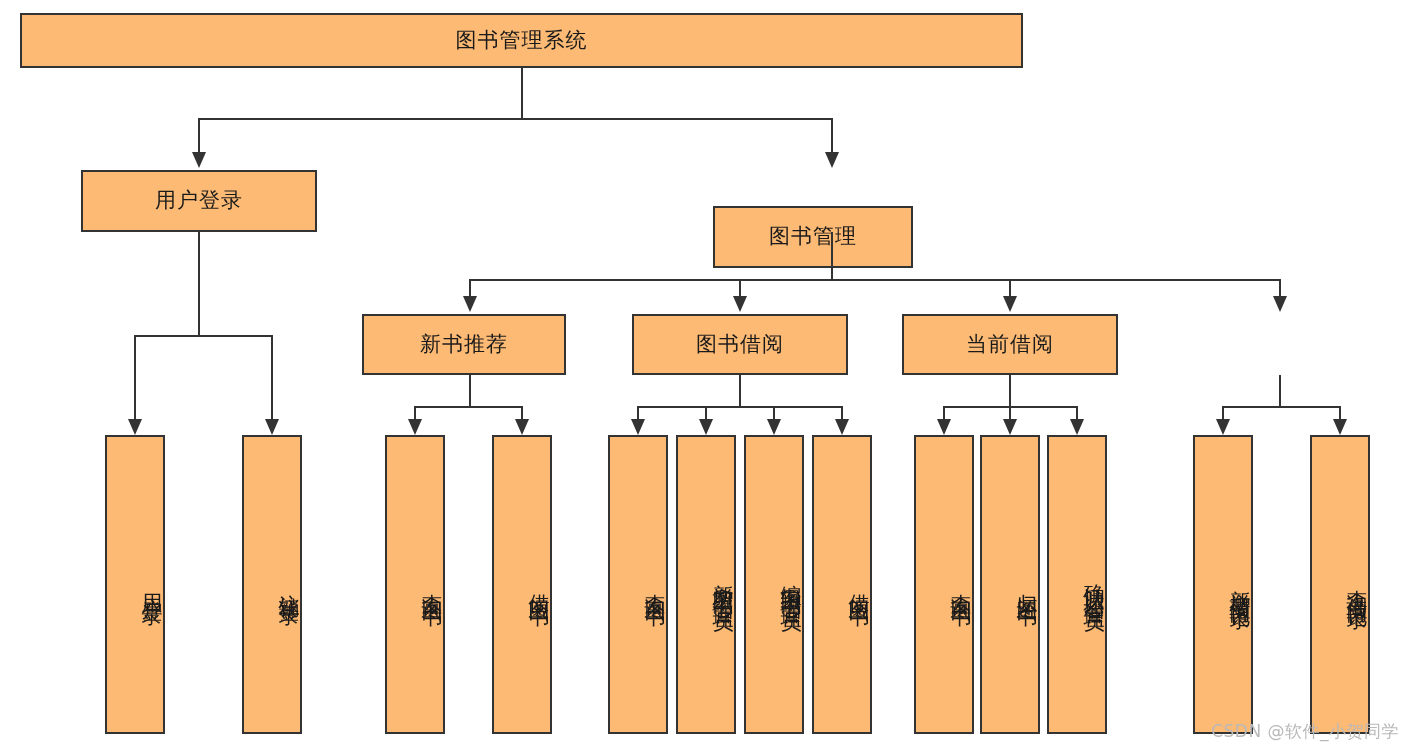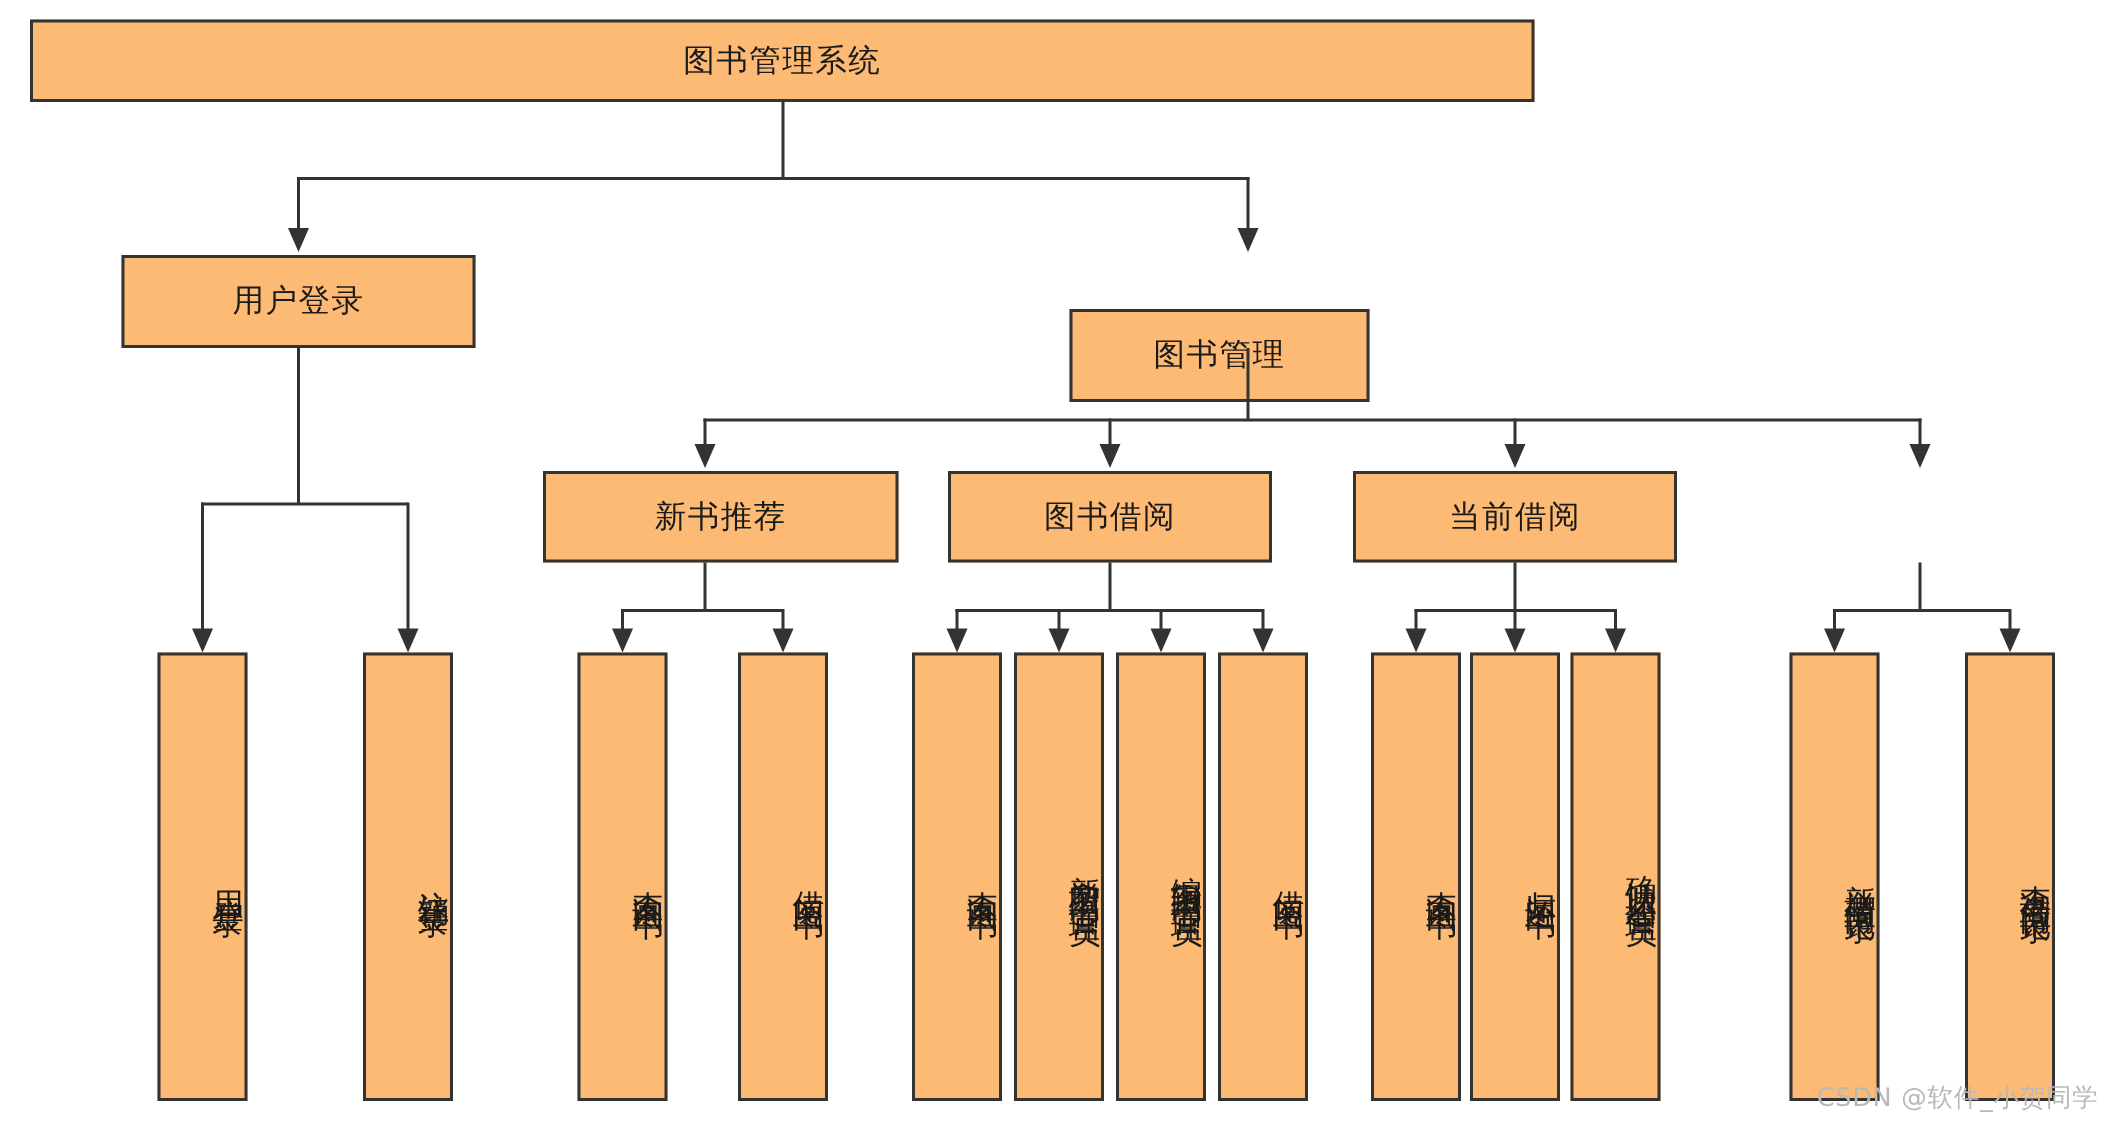--- a/index.html
+++ b/index.html
@@ -106,21 +106,21 @@
   <div class="edge h" style="left:469px; top:279px; width:812px; height:2px;"></div>
   <div class="edge v" style="left:469px; top:279px; width:2px; height:18px;"></div>
   <div class="arrow" style="left:463px; top:296px;"></div>
   <div class="edge v" style="left:739px; top:279px; width:2px; height:18px;"></div>
   <div class="arrow" style="left:733px; top:296px;"></div>
   <div class="edge v" style="left:1009px; top:279px; width:2px; height:18px;"></div>
   <div class="arrow" style="left:1003px; top:296px;"></div>
   <div class="edge v" style="left:1279px; top:279px; width:2px; height:18px;"></div>
   <div class="arrow" style="left:1273px; top:296px;"></div>
 
-  <div class="node h" style="left:362px; top:314px; width:237px; height:61px;">
+  <div class="node h" style="left:362px; top:314px; width:204px; height:61px;">
     <span>新书推荐</span>
   </div>
   <div class="node h" style="left:902px; top:314px; width:216px; height:61px;">
     <span>当前借阅</span>
   </div>
   <div class="node h" style="left:632px; top:314px; width:216px; height:61px;">
     <span>图书借阅</span>
   </div>
 
   <div class="edge v" style="left:469px; top:375px; width:2px; height:32px;"></div>

